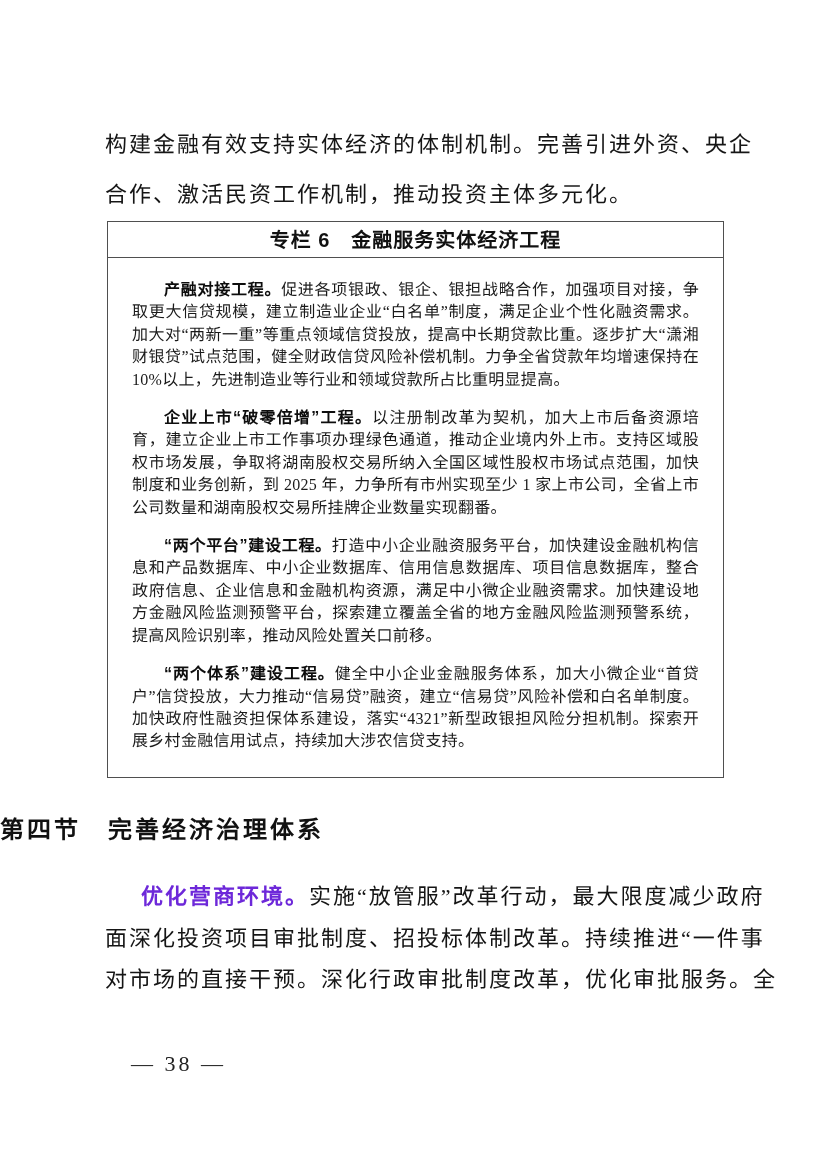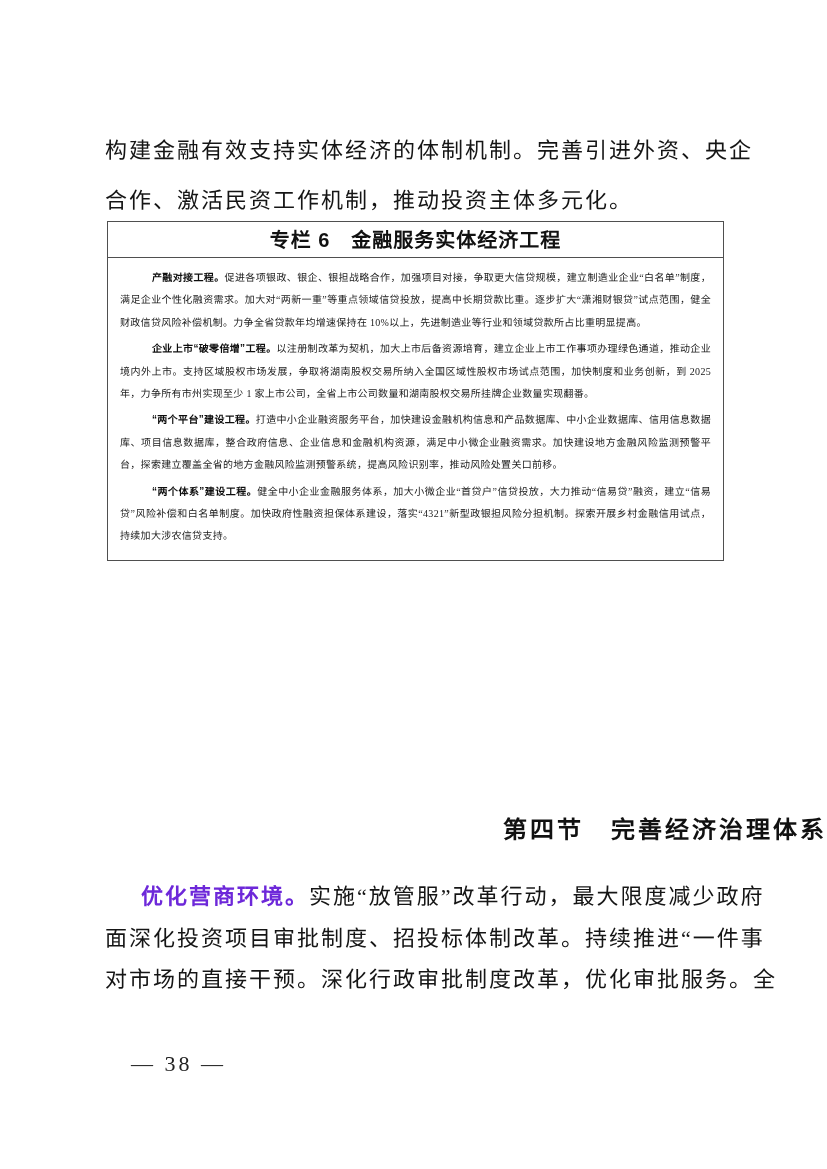--- a/index.html
+++ b/index.html
@@ -18,21 +18,21 @@
   
   .big-line {
     font-size: 22px;
     line-height: 50px;
     letter-spacing: 2px;
     white-space: nowrap;
     color: #151515;
   }
   .intro {
     position: absolute;
-    left: 105px; top: 126px; width: 640px;
+    left: 105px; top: 120px; width: 640px;
   }
   
   .box {
     position: absolute;
     left: 107px; top: 221px; width: 617px;
     border: 1.5px solid #4f4f4f;
     box-sizing: border-box;
     background: #ffffff;
   }
   .box-title {
@@ -43,38 +43,38 @@
     color: #111111;
     text-align: center;
     letter-spacing: 1px;
     padding: 6px 0 5px 0;
     border-bottom: 1.5px solid #4f4f4f;
   }
   .box-body {
     padding: 5px 8px 8px 8px;
   }
   .box-para {
-    margin: 4px;
-    font-size: 10px;
+    margin: 16px;
+    font-size: 16px;
     line-height: 22.4px;
     letter-spacing: 0.3px;
     text-align: justify;
     text-indent: 32px;
     color: #1a1a1a;
   }
   .box-para b {
     font-family: "Liberation Sans", sans-serif;
     font-weight: bold;
     color: #0d0d0d;
   }
   .section-heading {
     position: absolute;
     left: 0; top: 810px; width: 827px;
     margin: 0;
-    text-align: right;
+    text-align: left;
     font-size: 24px;
     font-weight: bold;
     letter-spacing: 3px;
     color: #111111;
     font-family: "Liberation Serif", serif;
   }
   .body-para {
     position: absolute;
     left: 105px; top: 876px; width: 645px;
   }

